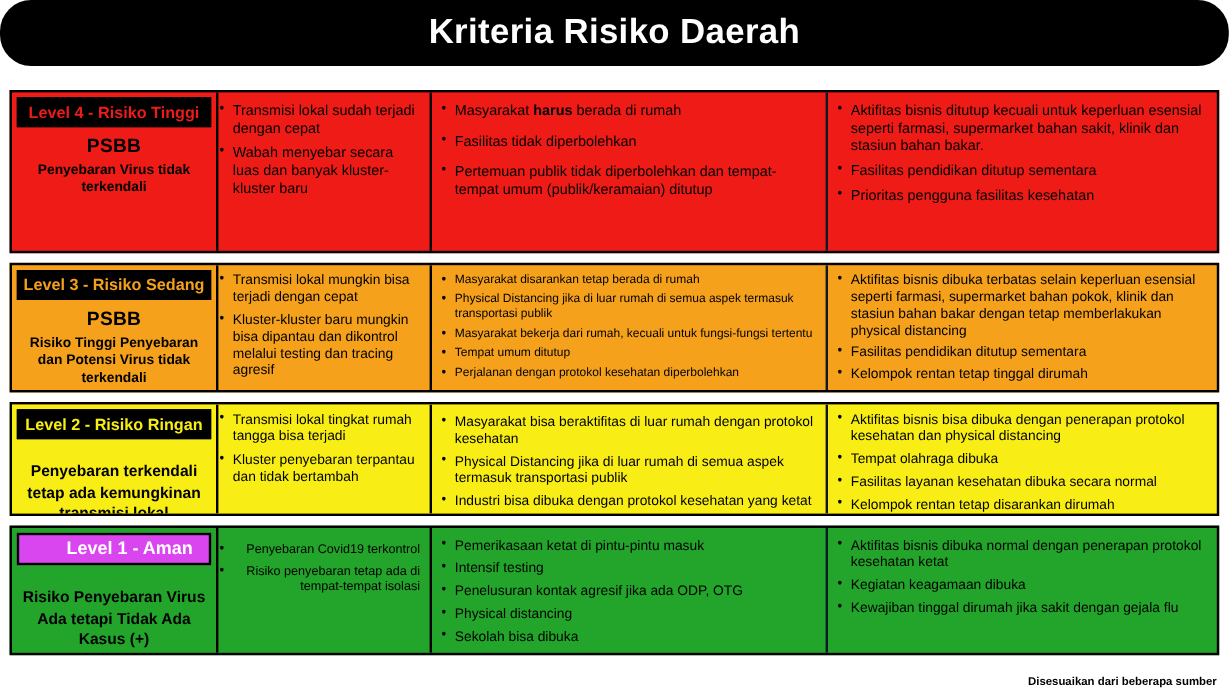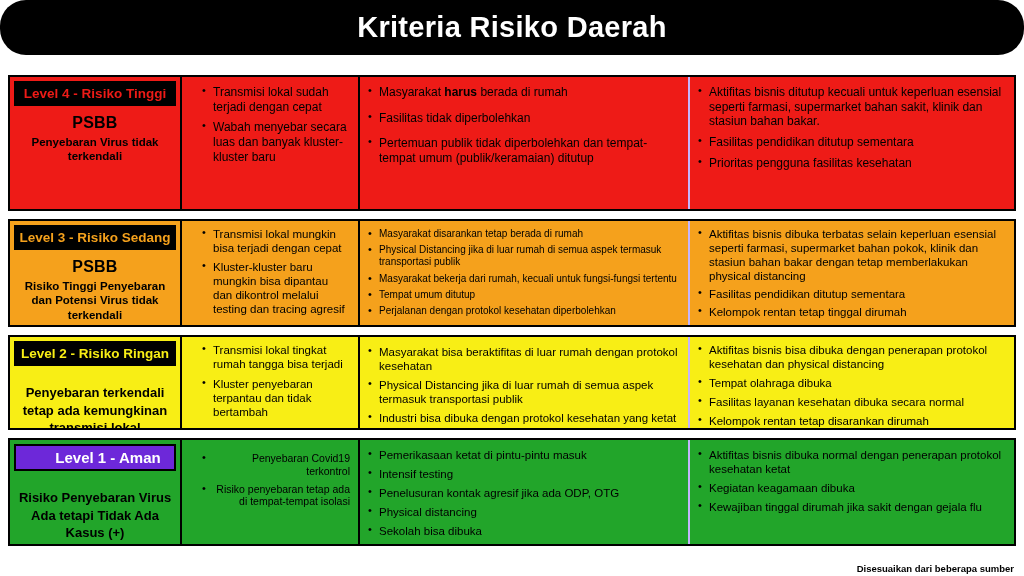--- a/index.html
+++ b/index.html
@@ -49,38 +49,38 @@
   .row.r1 { margin-top: 20px; height: 136px; background: #ee1b17; }
   .row.r2 { height: 108px; background: #f5a11c; }
   .row.r3 { height: 95px; background: #f8ee15; }
   .row.r4 { height: 108px; background: #22a52a; }
 
   .col {
     box-sizing: border-box;
     position: relative;
   }
   .col.c1 { width: 172px; border-right: 2px solid #000; padding: 0; }
-  .col.c2 { width: 178px; border-right: 2px solid #000; padding: 6px 8px 4px 20px; }
-  .col.c3 { width: 330px; border-right: 2px solid #c4b5fd; padding: 6px 8px 4px 8px; }
+  .col.c2 { width: 178px; border-right: 2px solid #000; padding: 6px 8px 4px 1px; }
+  .col.c3 { width: 330px; border-right: 2px solid #0f172a; padding: 6px 8px 4px 8px; }
   .col.c4 { flex: 1; padding: 6px 8px 4px 8px; }
 
   
   .level-head {
     margin: 4px 4px 2px 4px;
     border: 2px solid #000;
     text-align: center;
     font-size: 13.5px;
     font-weight: bold;
     padding: 3px 2px;
     box-sizing: border-box;
   }
   .r1 .level-head { background: #000; color: #ee1b17; }
   .r2 .level-head { background: #000; color: #f5a11c; }
   .r3 .level-head { background: #000; color: #f8ee15; }
-  .r4 .level-head { background: #6d28d9; color: #ffffff; font-size: 15px; padding-left: 28px; }
+  .r4 .level-head { background: #d946ef; color: #ffffff; font-size: 15px; padding-left: 28px; }
 
   .level-body {
     margin: 0 4px;
     text-align: center;
     color: #000;
     padding: 2px 4px;
   }
   .psbb {
     font-size: 16px;
     font-weight: bold;

